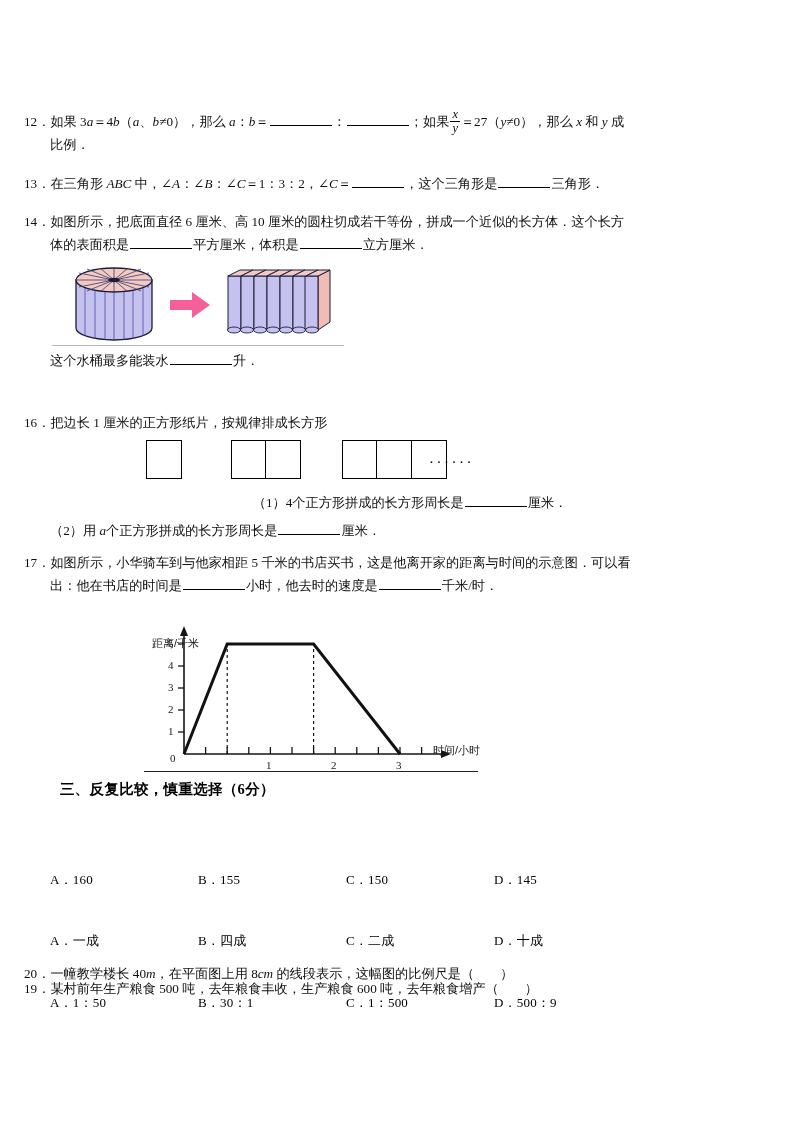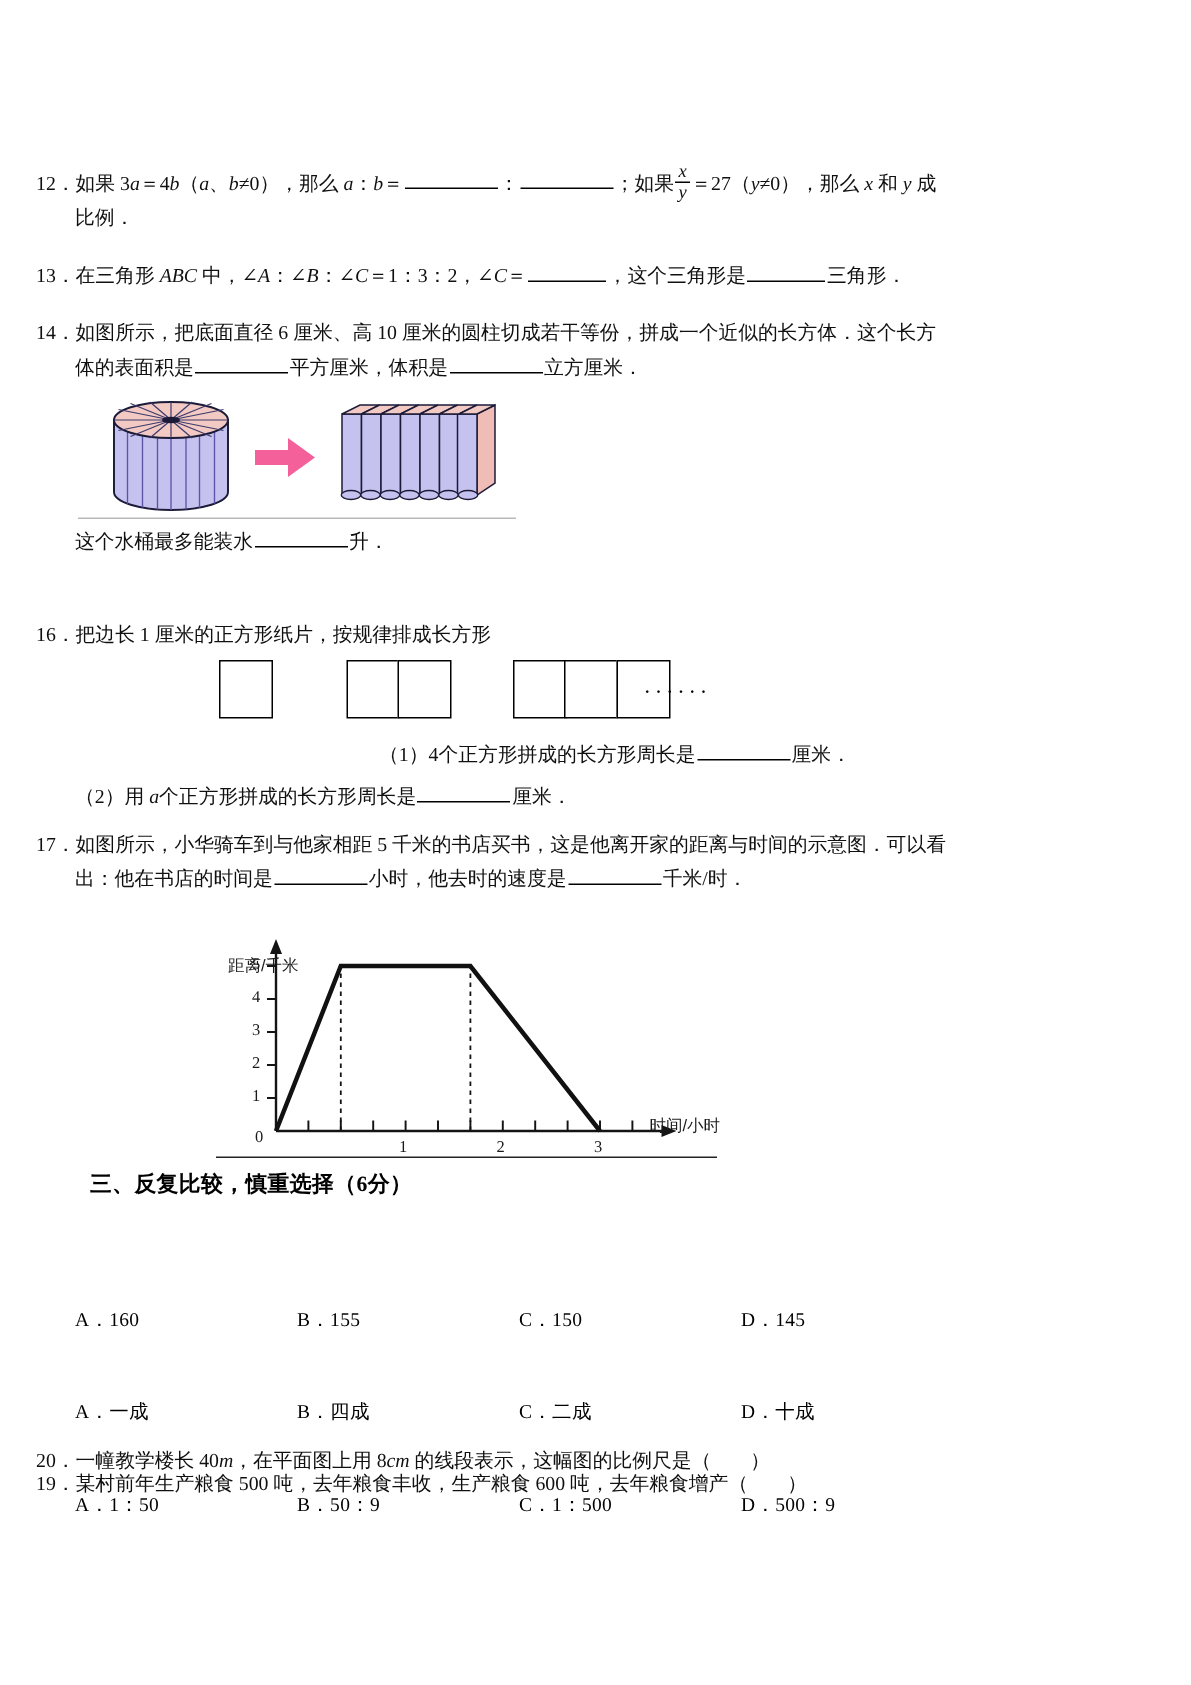--- a/index.html
+++ b/index.html
@@ -348,18 +348,18 @@
     <span class="opt">B．四成</span>
     <span class="opt">C．二成</span>
     <span class="opt">D．十成</span>
   </div>
 
   <div class="q" style="position:absolute;left:24px;top:963px;width:746px;">
     <span class="q-line"><span class="num">20．</span><span>一幢教学楼长 40</span><i class="v">m</i><span>，在平面图上用 8</span><i class="v">cm</i><span> 的线段表示，这幅图的比例尺是（</span><span class="choicegap"></span><span>）</span></span>
   </div>
   <div class="options" style="position:absolute;left:24px;top:994px;width:746px;">
     <span class="opt">A．1：50</span>
-    <span class="opt">B．50：9</span>
+    <span class="opt">B．30：1</span>
     <span class="opt">C．1：500</span>
     <span class="opt">D．500：9</span>
   </div>
 
 </div>
 
 </body></html>

